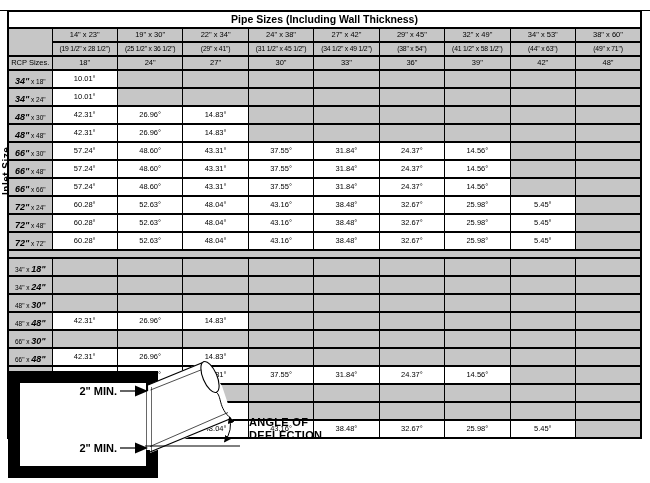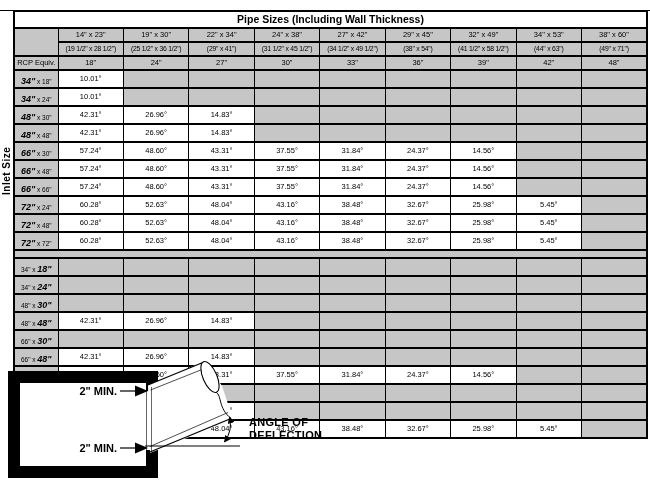--- a/index.html
+++ b/index.html
@@ -9,21 +9,21 @@
     overflow:hidden;
   }
   .topline{position:absolute;left:0;top:10px;width:650px;height:0;border-top:1.5px solid #000;}
   .side-label{
     position:absolute;left:0;top:10px;width:13px;height:322px;
     display:flex;align-items:center;justify-content:center;
     writing-mode:vertical-rl;transform:rotate(180deg);
     font-weight:bold;font-size:10px;letter-spacing:0.5px;
   }
   table.pipe{
-    position:absolute;left:13px;top:10px;width:635px;
+    position:absolute;left:7px;top:10px;width:635px;
     border-collapse:collapse;table-layout:fixed;background:#fff;
     border:2px solid #000;
   }
   table.pipe th,table.pipe td{
     border:1px solid #000;border-top-width:2px;border-bottom-width:2px;
     padding:0;margin:0;text-align:center;vertical-align:middle;
     font-weight:normal;line-height:1;white-space:nowrap;overflow:hidden;
   }
   tr.r-title th{background:#fff;font-weight:bold;font-size:10.5px;height:15px;}
   thead th{background:#c6c6c6;}
@@ -85,21 +85,21 @@
         <th>(25 1/2" x 36 1/2")</th>
         <th>(29" x 41")</th>
         <th>(31 1/2" x 45 1/2")</th>
         <th>(34 1/2" x 49 1/2")</th>
         <th>(38" x 54")</th>
         <th>(41 1/2" x 58 1/2")</th>
         <th>(44" x 63")</th>
         <th>(49" x 71")</th>
       </tr>
       <tr class="r-rcp">
-        <th>RCP Equiv.</th>
+        <th>RCP Sizes.</th>
         <th>18"</th>
         <th>24"</th>
         <th>27"</th>
         <th>30"</th>
         <th>33"</th>
         <th>36"</th>
         <th>39"</th>
         <th>42"</th>
         <th>48"</th>
       </tr>

